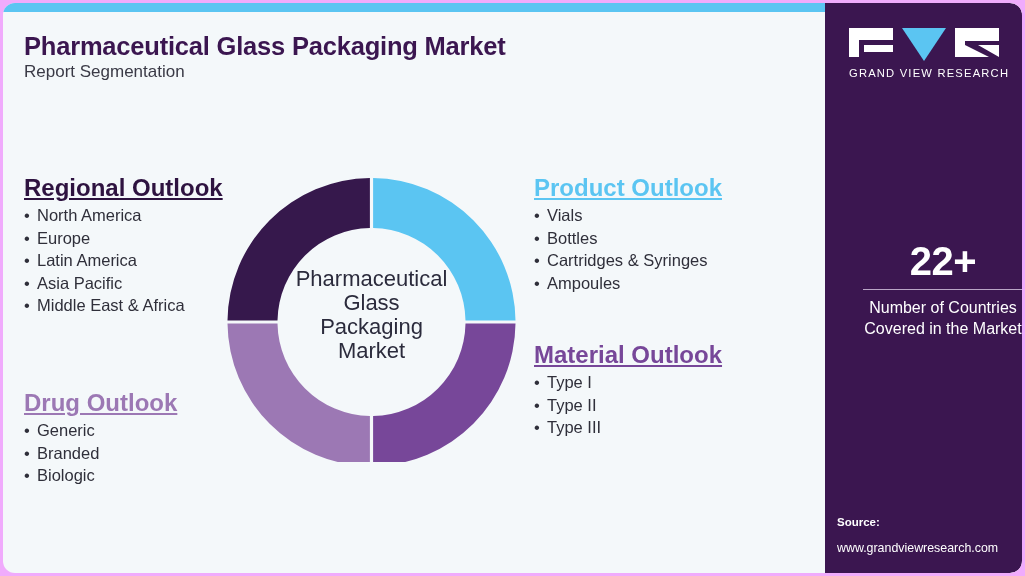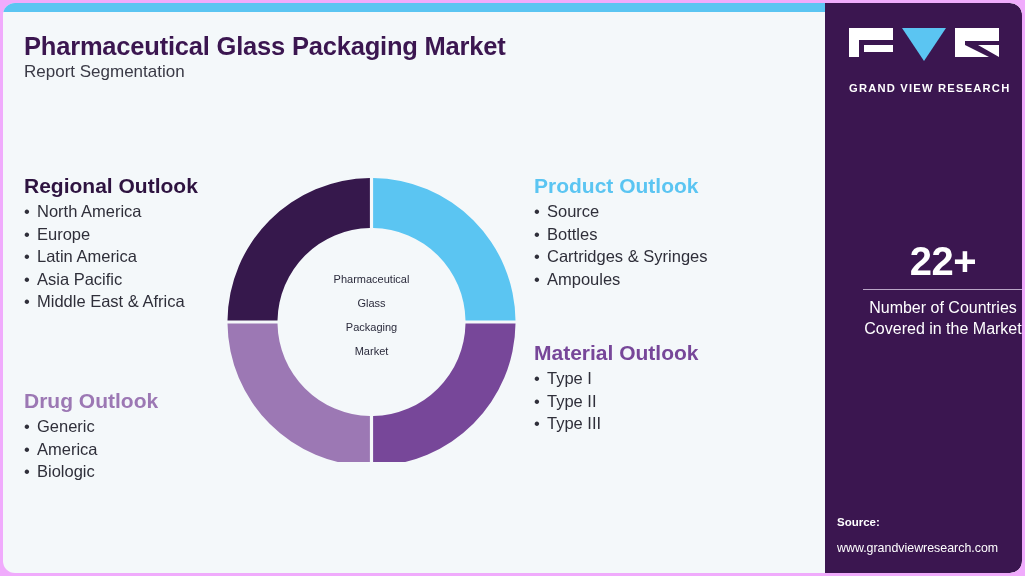--- a/index.html
+++ b/index.html
@@ -71,23 +71,24 @@
     color: #3A3A46;
     white-space: nowrap;
   }
 
   
   .outlook {
     position: absolute;
   }
   .outlook h3 {
     margin: 0 0 2px 0;
-    font-size: 21px;
+    font-size: 24px;
     font-weight: bold;
     white-space: nowrap;
+    text-decoration: underline;
   }
   .outlook ul {
     margin: 0;
     padding: 0;
     list-style: none;
   }
   .outlook li {
     font-size: 16.5px;
     color: #2F2F3A;
     line-height: 22.5px;
@@ -129,21 +130,21 @@
     top: 0;
     width: 295px;
     height: 295px;
     display: flex;
     flex-direction: column;
     align-items: center;
     justify-content: center;
     pointer-events: none;
   }
   #donut-center-label div {
-    font-size: 11px;
+    font-size: 22px;
     line-height: 24px;
     color: #2B2B3C;
     text-align: right;
     white-space: nowrap;
   }
 
   
   #side-panel {
     position: absolute;
     left: 822px;
@@ -158,24 +159,24 @@
     left: 24px;
     top: 25px;
     width: 150px;
   }
   #logo-mark {
     display: block;
     width: 150px;
     height: 34px;
   }
   #logo-text {
-    margin-top: 20px;
+    margin-top: 5px;
     text-align: center;
     font-size: 11.2px;
-    font-weight: bold;
+    font-weight: normal;
     letter-spacing: 1.2px;
     color: #FFFFFF;
     white-space: nowrap;
   }
 
   #stat-block {
     position: absolute;
     left: 0;
     top: 236px;
     width: 182px;
@@ -241,29 +242,29 @@
           <li>Latin America</li>
           <li>Asia Pacific</li>
           <li>Middle East &amp; Africa</li>
         </ul>
       </div>
 
       <div class="outlook" id="drug-outlook">
         <h3>Drug Outlook</h3>
         <ul>
           <li>Generic</li>
-          <li>America</li>
+          <li>Branded</li>
           <li>Biologic</li>
         </ul>
       </div>
 
       <div class="outlook" id="product-outlook">
         <h3>Product Outlook</h3>
         <ul>
-          <li>Source</li>
+          <li>Vials</li>
           <li>Bottles</li>
           <li>Cartridges &amp; Syringes</li>
           <li>Ampoules</li>
         </ul>
       </div>
 
       <div class="outlook" id="material-outlook">
         <h3>Material Outlook</h3>
         <ul>
           <li>Type I</li>

